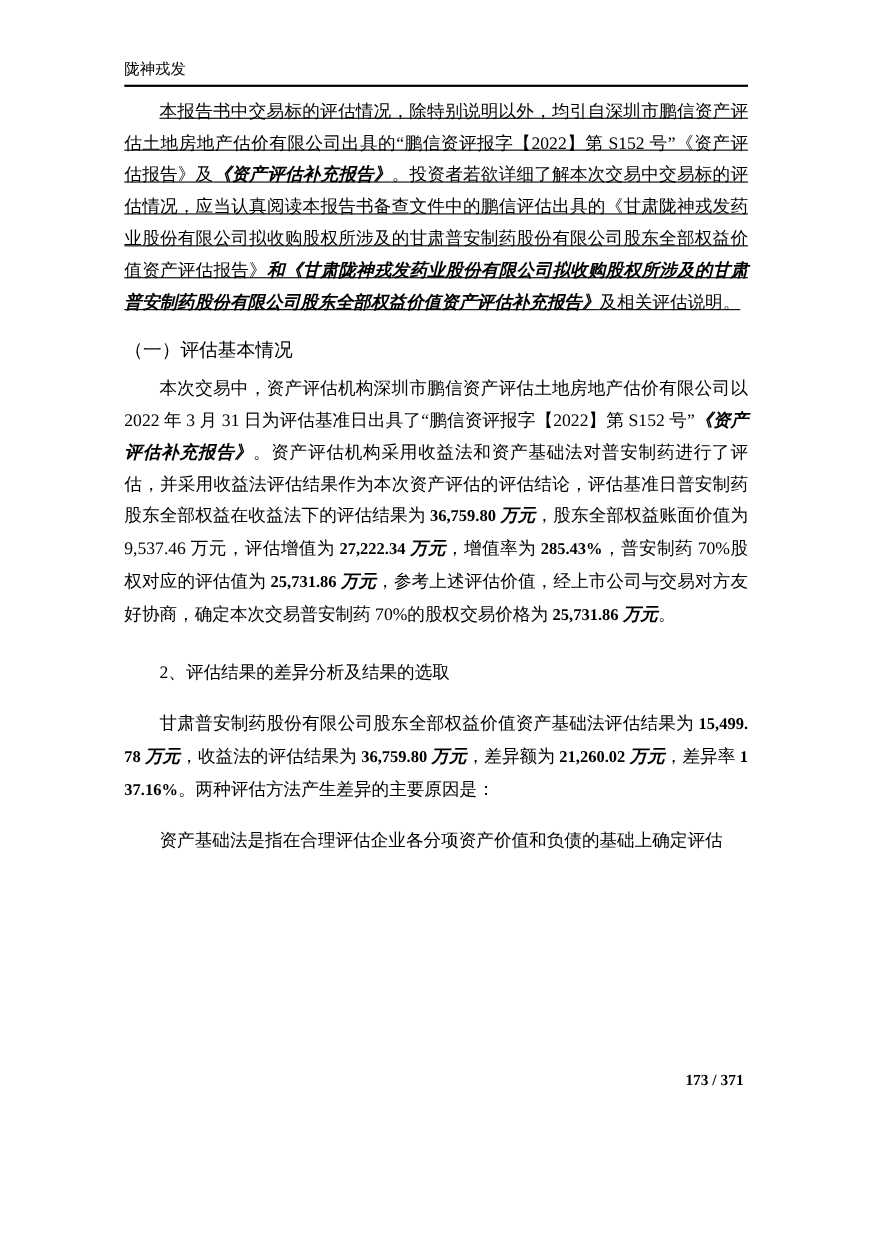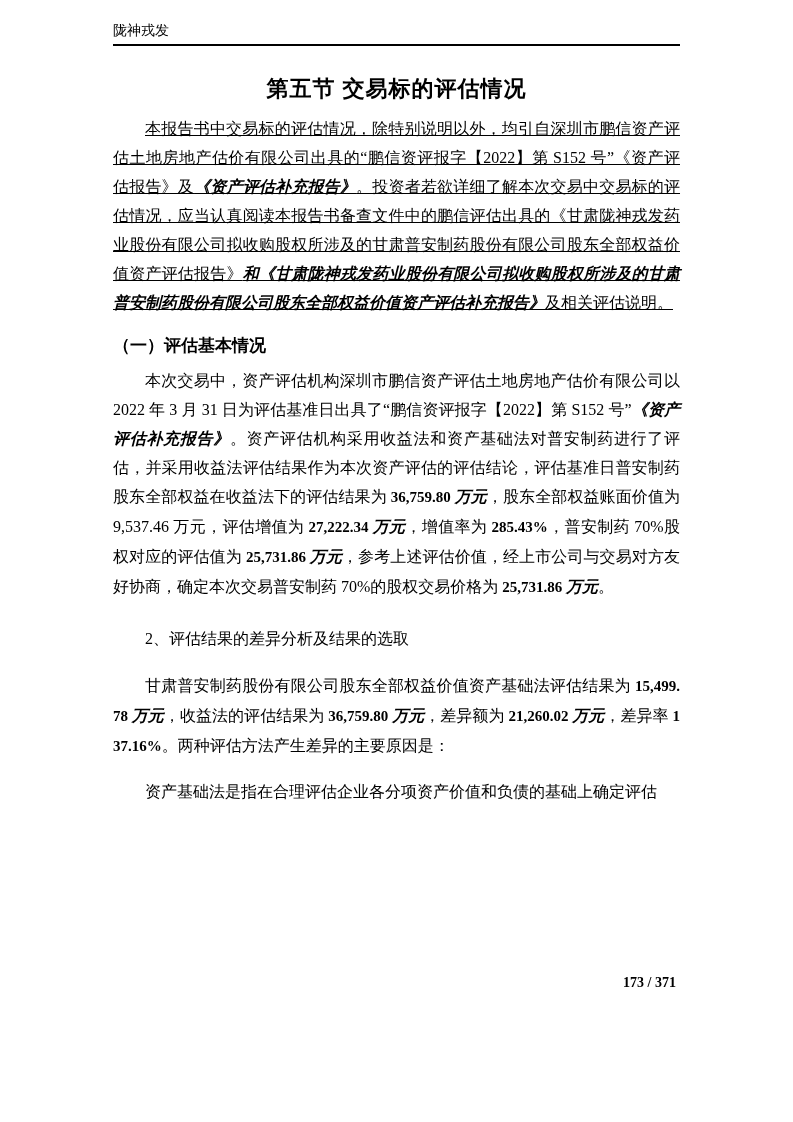--- a/index.html
+++ b/index.html
@@ -13,21 +13,21 @@
     height: 1122px;
     margin: 0 auto;
     background: #ffffff;
     color: #000000;
     box-sizing: border-box;
     padding: 0 113px;
     overflow: hidden;
     font-family: "Liberation Serif", "DejaVu Serif", serif;
   }
   .doc-header {
-    padding-top: 23px;
+    padding-top: 56px;
     padding-bottom: 5px;
     border-bottom: 2px solid #000000;
     display: flex;
     justify-content: space-between;
     align-items: flex-end;
     font-size: 14px;
     line-height: 16px;
   }
   .doc-title {
     margin-top: 26px;
@@ -52,21 +52,21 @@
   .h-level1 {
     margin-top: 36px;
     font-family: "Liberation Sans", "DejaVu Sans", sans-serif;
     font-weight: 700;
     font-size: 19px;
     line-height: 28px;
   }
   .h-level2 {
     margin-top: 12px;
     font-family: "Liberation Sans", "DejaVu Sans", sans-serif;
-    font-weight: 700;
+    font-weight: 400;
     font-size: 17px;
     line-height: 26px;
   }
   .item-line {
     font-size: 16px;
     line-height: 29px;
     text-indent: 32px;
   }
   .item1 { margin-top: 19px; }
   .item2 { margin-top: 22px; }
@@ -93,21 +93,20 @@
 </style>
 </head>
 <body>
 
 <div class="page">
 
   <div class="doc-header">
     <span>陇神戎发</span>
   </div>
 
-  <div class="doc-title">第五节 交易标的评估情况</div>
 
   <p class="para para1"><span class="run-normal">本报告书中交易标的评估情况，除特别说明以外，均引自深圳市鹏信资产评估土地房地产估价有限公司出具的“鹏信资评报字【2022】第 S152 号”《资产评估报告》及</span><span class="run-kai-bold">《资产评估补充报告》</span><span class="run-normal">。投资者若欲详细了解本次交易中交易标的评估情况，应当认真阅读本报告书备查文件中的鹏信评估出具的《甘肃陇神戎发药业股份有限公司拟收购股权所涉及的甘肃普安制药股份有限公司股东全部权益价值资产评估报告》</span><span class="run-kai-bold">和《甘肃陇神戎发药业股份有限公司拟收购股权所涉及的甘肃普安制药股份有限公司股东全部权益价值资产评估补充报告》</span><span class="run-normal">及相关评估说明。</span></p>
 
 
   <div class="h-level2">（一）评估基本情况</div>
 
 
   <p class="para para2"><span class="run-normal">本次交易中，资产评估机构深圳市鹏信资产评估土地房地产估价有限公司以 2022 年 3 月 31 日为评估基准日出具了“鹏信资评报字【2022】第 S152 号”</span><span class="run-kai-bold">《资产评估补充报告》</span><span class="run-normal">。资产评估机构采用收益法和资产基础法对普安制药进行了评估，并采用收益法评估结果作为本次资产评估的评估结论，评估基准日普安制药股东全部权益在收益法下的评估结果为 </span><span class="run-num-bold">36,759.80 </span><span class="run-kai-bold">万元</span><span class="run-normal">，股东全部权益账面价值为 9,537.46 万元，评估增值为 </span><span class="run-num-bold">27,222.34 </span><span class="run-kai-bold">万元</span><span class="run-normal">，增值率为 </span><span class="run-num-bold">285.43%</span><span class="run-normal">，普安制药 70%股权对应的评估值为 </span><span class="run-num-bold">25,731.86 </span><span class="run-kai-bold">万元</span><span class="run-normal">，参考上述评估价值，经上市公司与交易对方友好协商，确定本次交易普安制药 70%的股权交易价格为 </span><span class="run-num-bold">25,731.86 </span><span class="run-kai-bold">万元</span><span class="run-normal">。</span></p>
 
   <div class="item-line item2">2、评估结果的差异分析及结果的选取</div>

